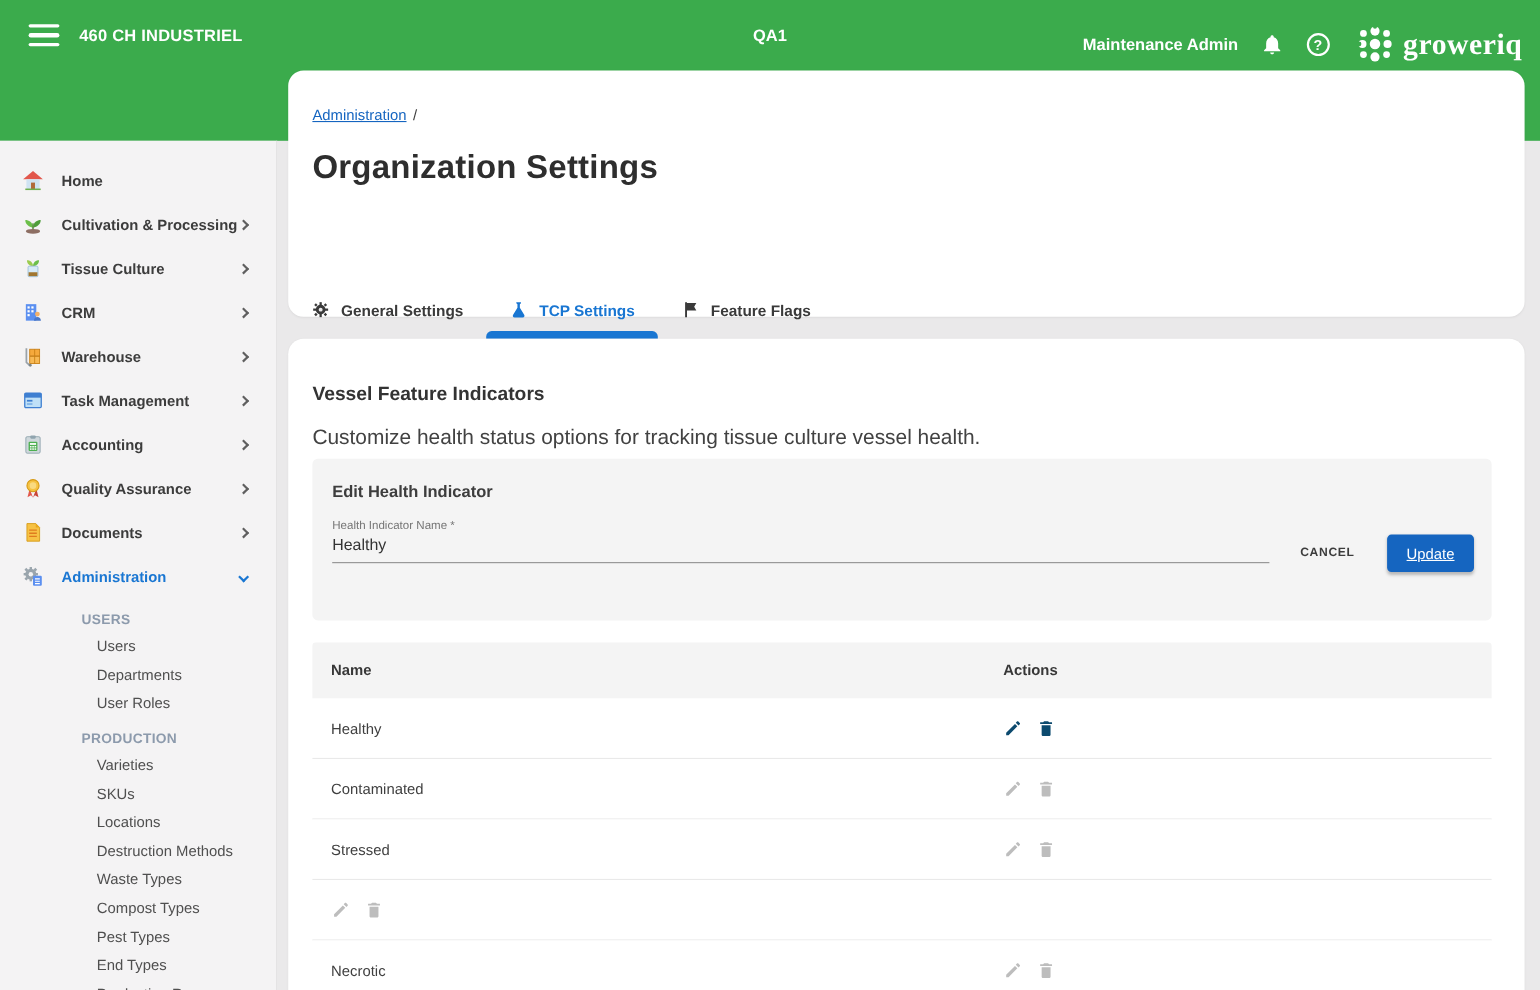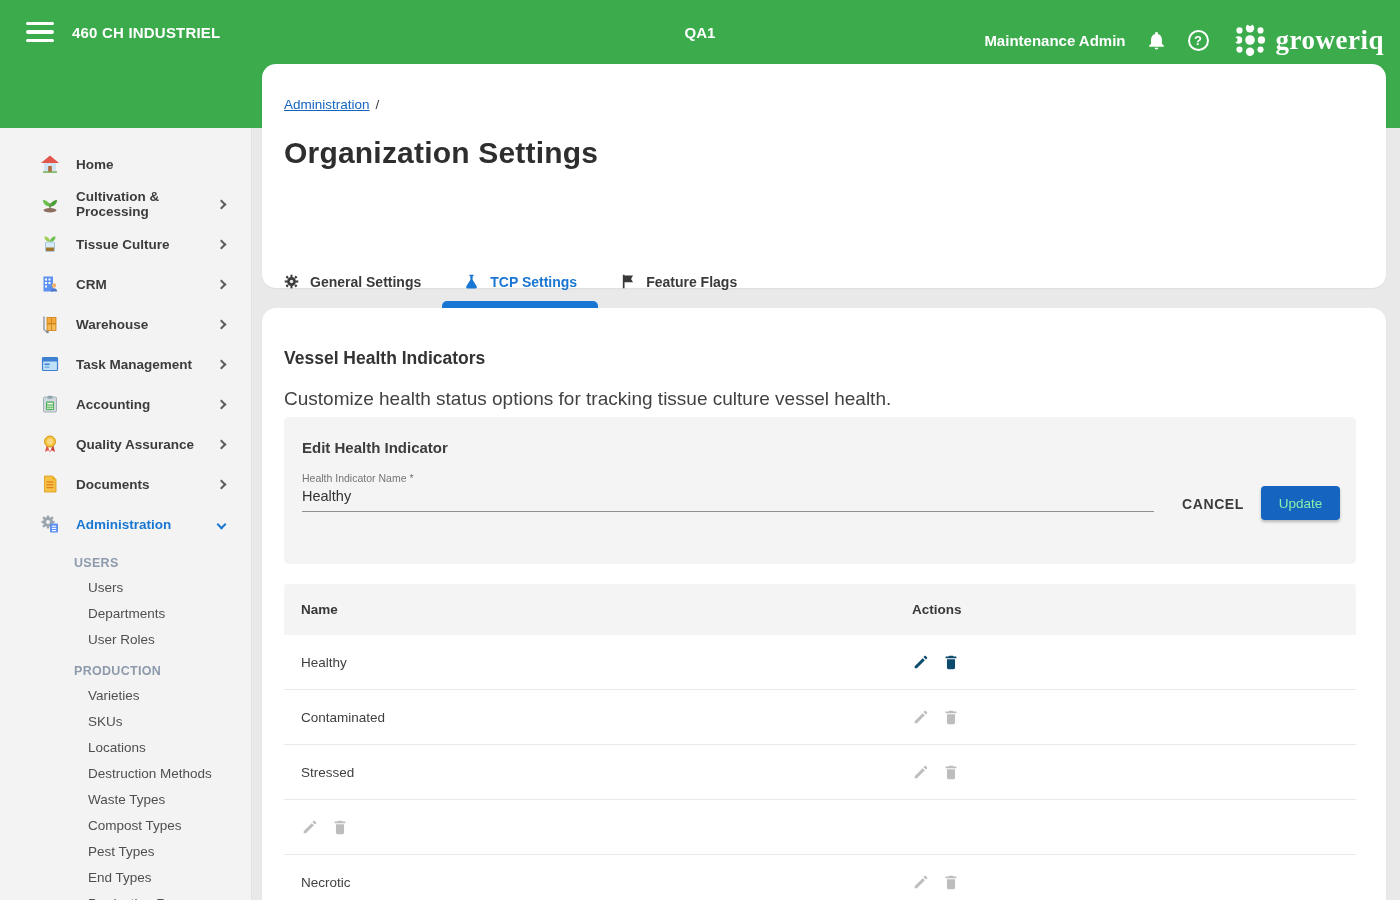--- a/index.html
+++ b/index.html
@@ -16,21 +16,21 @@
   .topbar-right { position:absolute; right:16px; top:0; height:80px; display:flex; align-items:center; gap:18px; }
   .user-name { font-size:15px; font-weight:700; }
   .icon-btn { width:26px; height:26px; display:flex; align-items:center; justify-content:center; cursor:pointer; }
   .help-circle { width:21px; height:21px; border:2px solid #fff; border-radius:50%; display:flex; align-items:center; justify-content:center; font-size:13px; font-weight:700; color:#fff; }
   .brand { display:flex; align-items:center; gap:9px; margin-left:6px; }
   .brand-text { font-family:"Liberation Serif","DejaVu Serif",serif; font-weight:700; font-size:27px; color:#fff; letter-spacing:.5px; }
 
   
   .sidebar { position:absolute; left:0; top:128px; width:252px; height:772px; background:#f4f3f4; border-right:1px solid #e3e2e3; overflow:hidden; }
   .nav { padding-top:16px; }
-  .nav-item { height:40px; display:flex; align-items:center; padding:0 24px 0 40px; cursor:pointer; color:#3c3c3c; }
+  .nav-item { height:40px; display:flex; align-items:center; padding:0 24px 0 20px; cursor:pointer; color:#3c3c3c; }
   .nav-item .nav-ico { width:20px; height:20px; margin-right:16px; flex:0 0 auto; }
   .nav-item .nav-label { font-size:13.5px; font-weight:700; flex:1; }
   .nav-item.active .nav-label { color:#1976d2; }
   .chev { width:7px; height:7px; border-right:2px solid #5f5f5f; border-bottom:2px solid #5f5f5f; transform:rotate(-45deg); margin-right:2px; }
   .chev.down { transform:rotate(45deg); border-color:#1976d2; }
   .section-head { margin-top:7px; height:23px; display:flex; align-items:center; padding-left:74px; font-size:12.5px; font-weight:700; letter-spacing:.3px; color:#8c9aac; }
   .sub-link { height:26px; display:flex; align-items:center; padding-left:88px; font-size:13.5px; color:#4f4f4f; cursor:pointer; }
 
   
   .card1 { position:absolute; left:262px; top:64px; width:1124px; height:224px; background:#fff; border-radius:14px; box-shadow:0 1px 2px rgba(0,0,0,.05); padding-left:22px; }
@@ -46,22 +46,22 @@
   .tab.active::after { content:""; position:absolute; left:0; right:0; bottom:0; height:7px; background:#1976d2; border-radius:5px 5px 0 0; }
 
   .card2 { position:absolute; left:262px; top:308px; width:1124px; height:592px; background:#fff; border-radius:14px 14px 0 0; box-shadow:0 1px 2px rgba(0,0,0,.05); padding:0 22px; overflow:hidden; }
   .sect-title { position:absolute; left:22px; top:40px; font-size:17.5px; font-weight:700; color:#333; }
   .sect-desc { position:absolute; left:22px; top:80px; font-size:19px; color:#424242; }
 
   .edit-panel { position:absolute; left:22px; top:109px; width:1072px; height:147px; background:#f4f4f4; border-radius:5px; }
   .edit-title { position:absolute; left:18px; top:22px; font-size:15px; font-weight:700; color:#3d3d3d; }
   .field-label { position:absolute; left:18px; top:55px; font-size:10.5px; color:#757575; }
   .field-value { position:absolute; left:18px; top:71px; width:852px; font-size:14.5px; color:#333; padding-bottom:7px; border-bottom:1px solid #8f8f8f; }
-  .cancel-btn { position:absolute; left:898px; top:79px; font-size:14px; font-weight:700; letter-spacing:.6px; color:#3c3c3c; background:none; border:none; cursor:pointer; font-family:inherit; }
-  .update-btn { position:absolute; left:977px; top:69px; width:79px; height:34px; background:#1565c0; color:#86efac; font-size:13.5px; font-weight:500; border:none; border-radius:4px; cursor:pointer; box-shadow:0 2px 3px rgba(0,0,0,.25); font-family:inherit; }
+  .cancel-btn { position:absolute; left:898px; top:79px; font-size:11px; font-weight:700; letter-spacing:.6px; color:#3c3c3c; background:none; border:none; cursor:pointer; font-family:inherit; }
+  .update-btn { position:absolute; left:977px; top:69px; width:79px; height:34px; background:#1565c0; color:#ffffff; font-size:13.5px; font-weight:500; border:none; border-radius:4px; cursor:pointer; box-shadow:0 2px 3px rgba(0,0,0,.25); font-family:inherit;text-decoration:underline; }
 
   .table { position:absolute; left:22px; top:276px; width:1072px; }
   .thead { height:51px; background:#f4f4f4; display:flex; align-items:center; padding:0 17px; border-radius:3px 3px 0 0; }
   .th { font-size:13.5px; font-weight:700; color:#383838; }
   .col-name { width:611px; }
   .trow { height:55px; display:flex; align-items:center; padding:0 17px; border-bottom:1px solid #e9e9e9; background:#fff; }
   .td-name { width:611px; font-size:13.5px; color:#3f3f3f; }
   .actions { display:flex; align-items:center; gap:12px; }
   .act-ico { width:18px; height:18px; cursor:pointer; }
   .act-ico.enabled svg { fill:#0c4a6e; }
@@ -295,21 +295,21 @@
   </div>
   <div class="tab">
     <svg class="t-ico" viewBox="0 0 20 20">
         <path fill="#3a3a3a" d="M4.5 2h2v16h-2zM6.5 3h10l-2.3 4 2.3 4h-10z"></path>
       </svg>
     <span>Feature Flags</span>
   </div>
 </div>
 
 <div class="card2">
-  <div class="sect-title">Vessel Health Indicators</div>
+  <div class="sect-title">Vessel Feature Indicators</div>
   <div class="sect-desc">Customize health status options for tracking tissue culture vessel health.</div>
 
   <div class="edit-panel">
     <div class="edit-title">Edit Health Indicator</div>
     <div class="field-label">Health Indicator Name *</div>
     <div class="field-value">Healthy</div>
     <button class="cancel-btn">CANCEL</button>
     <button class="update-btn">Update</button>
   </div>
 

